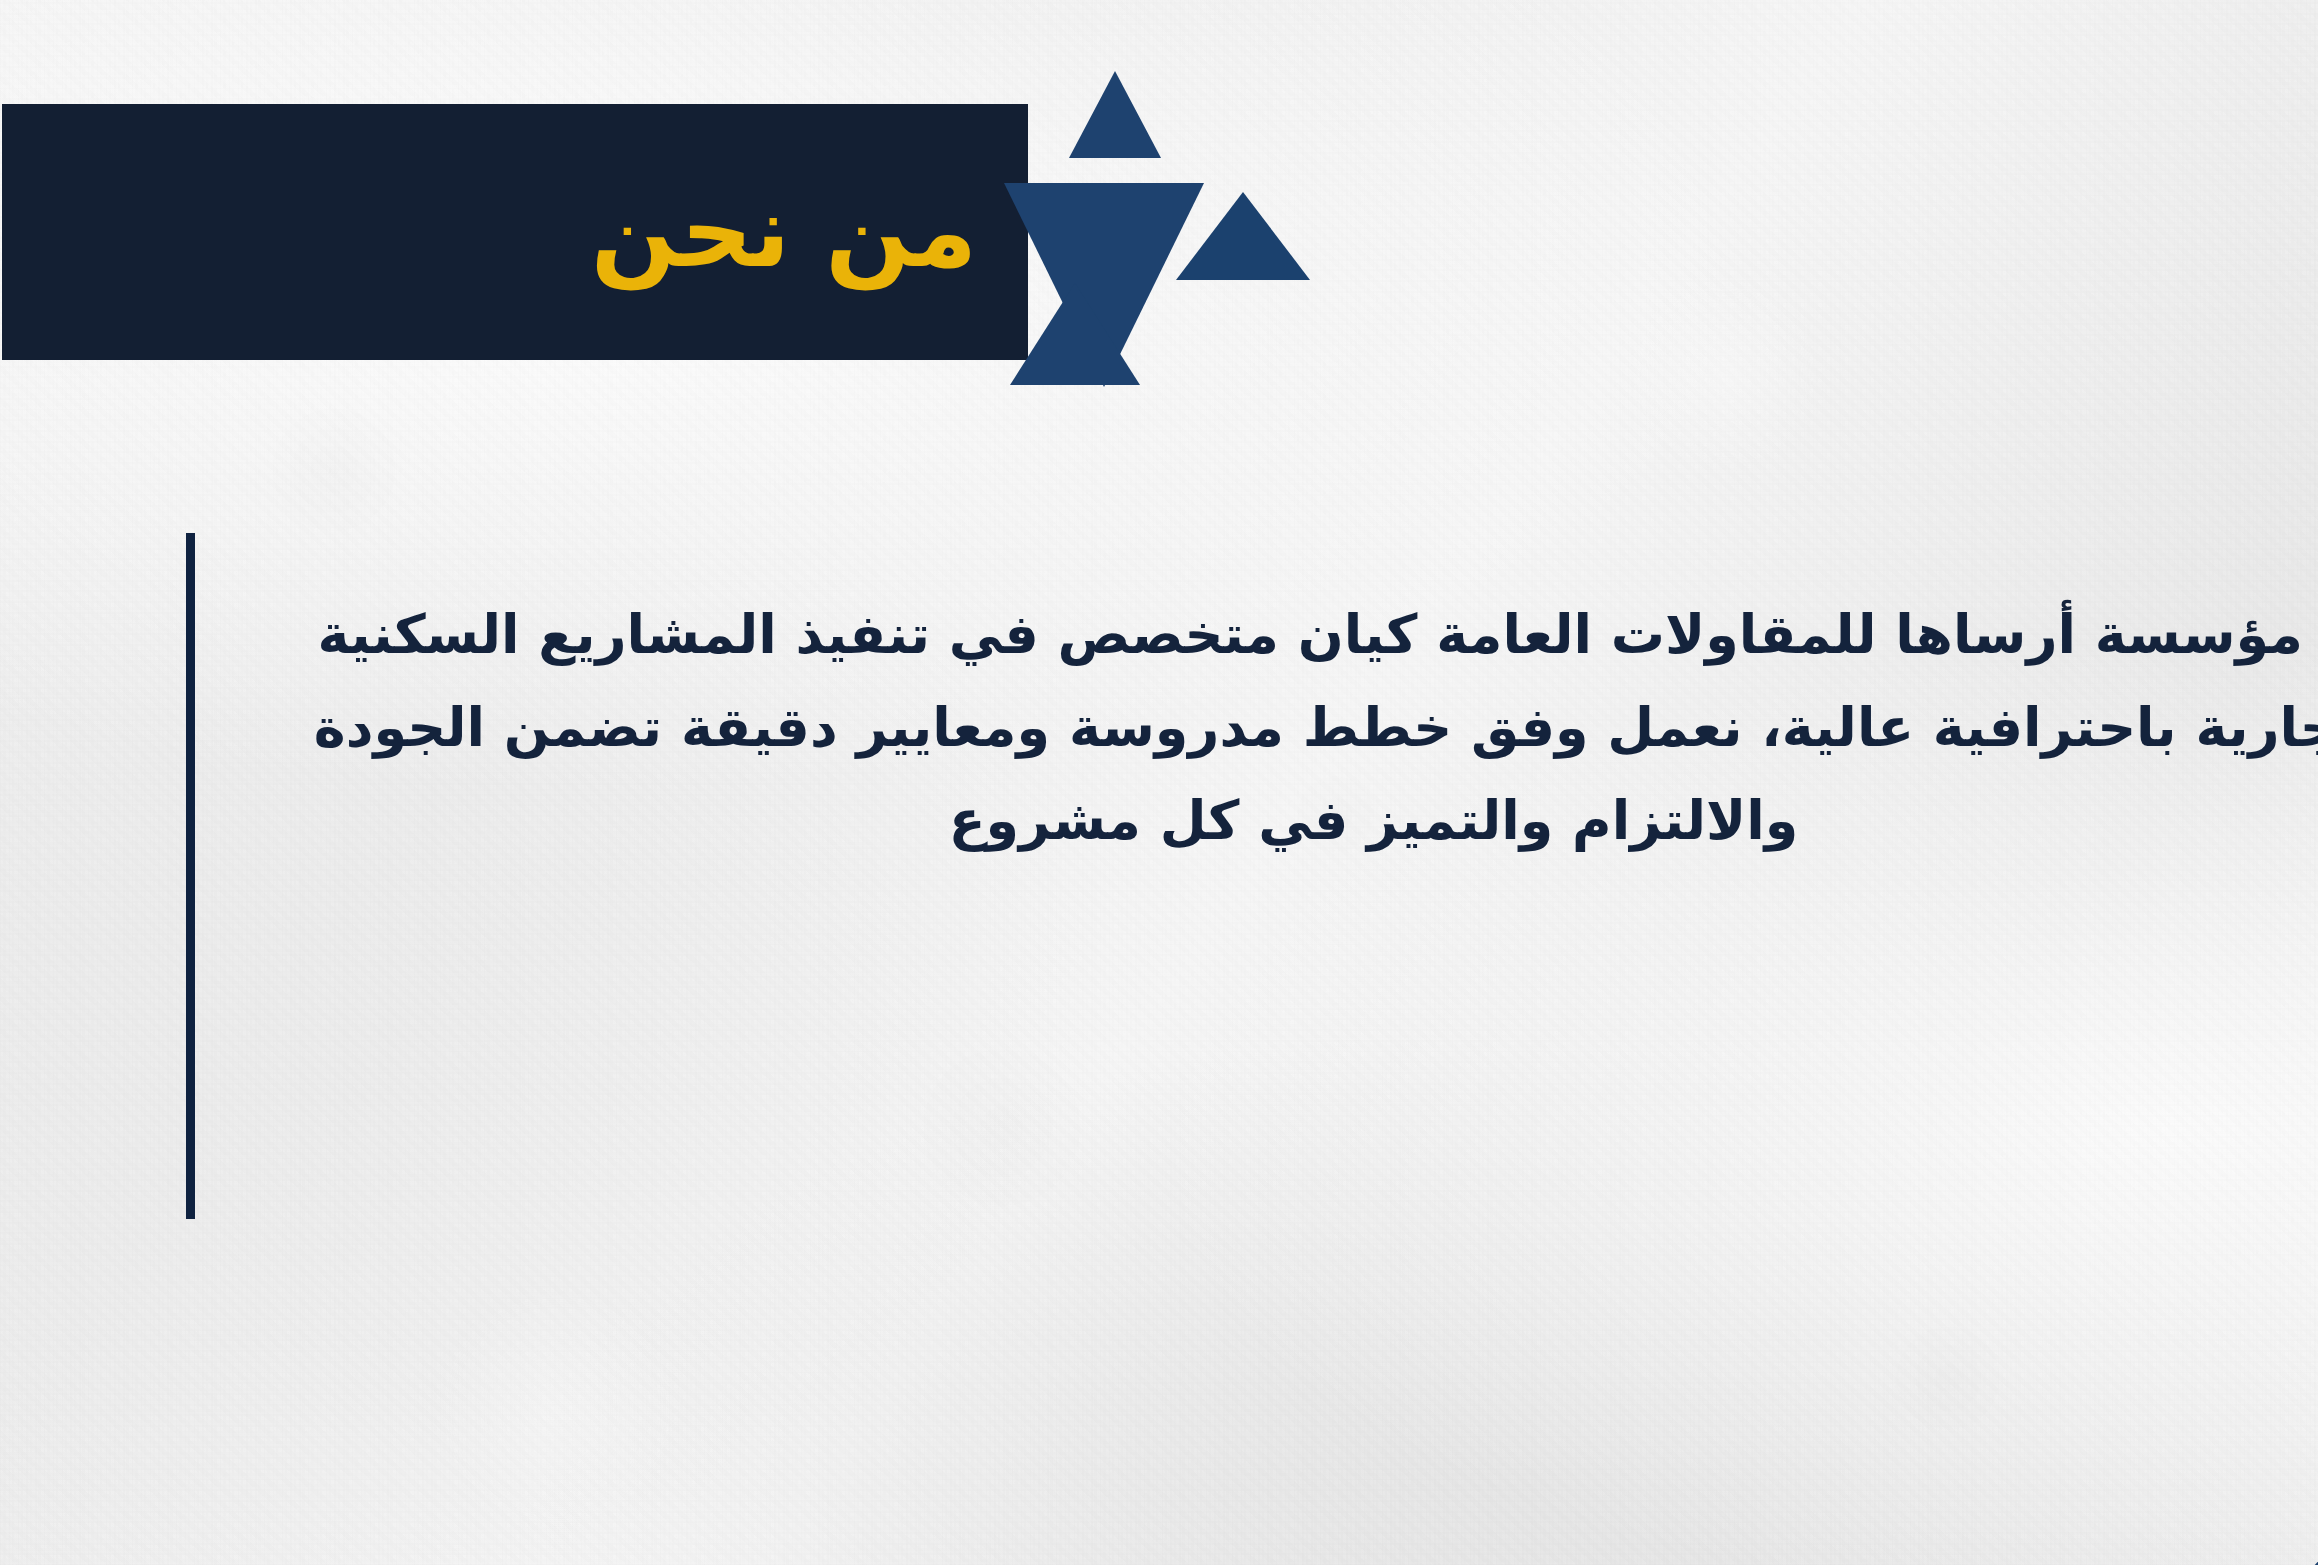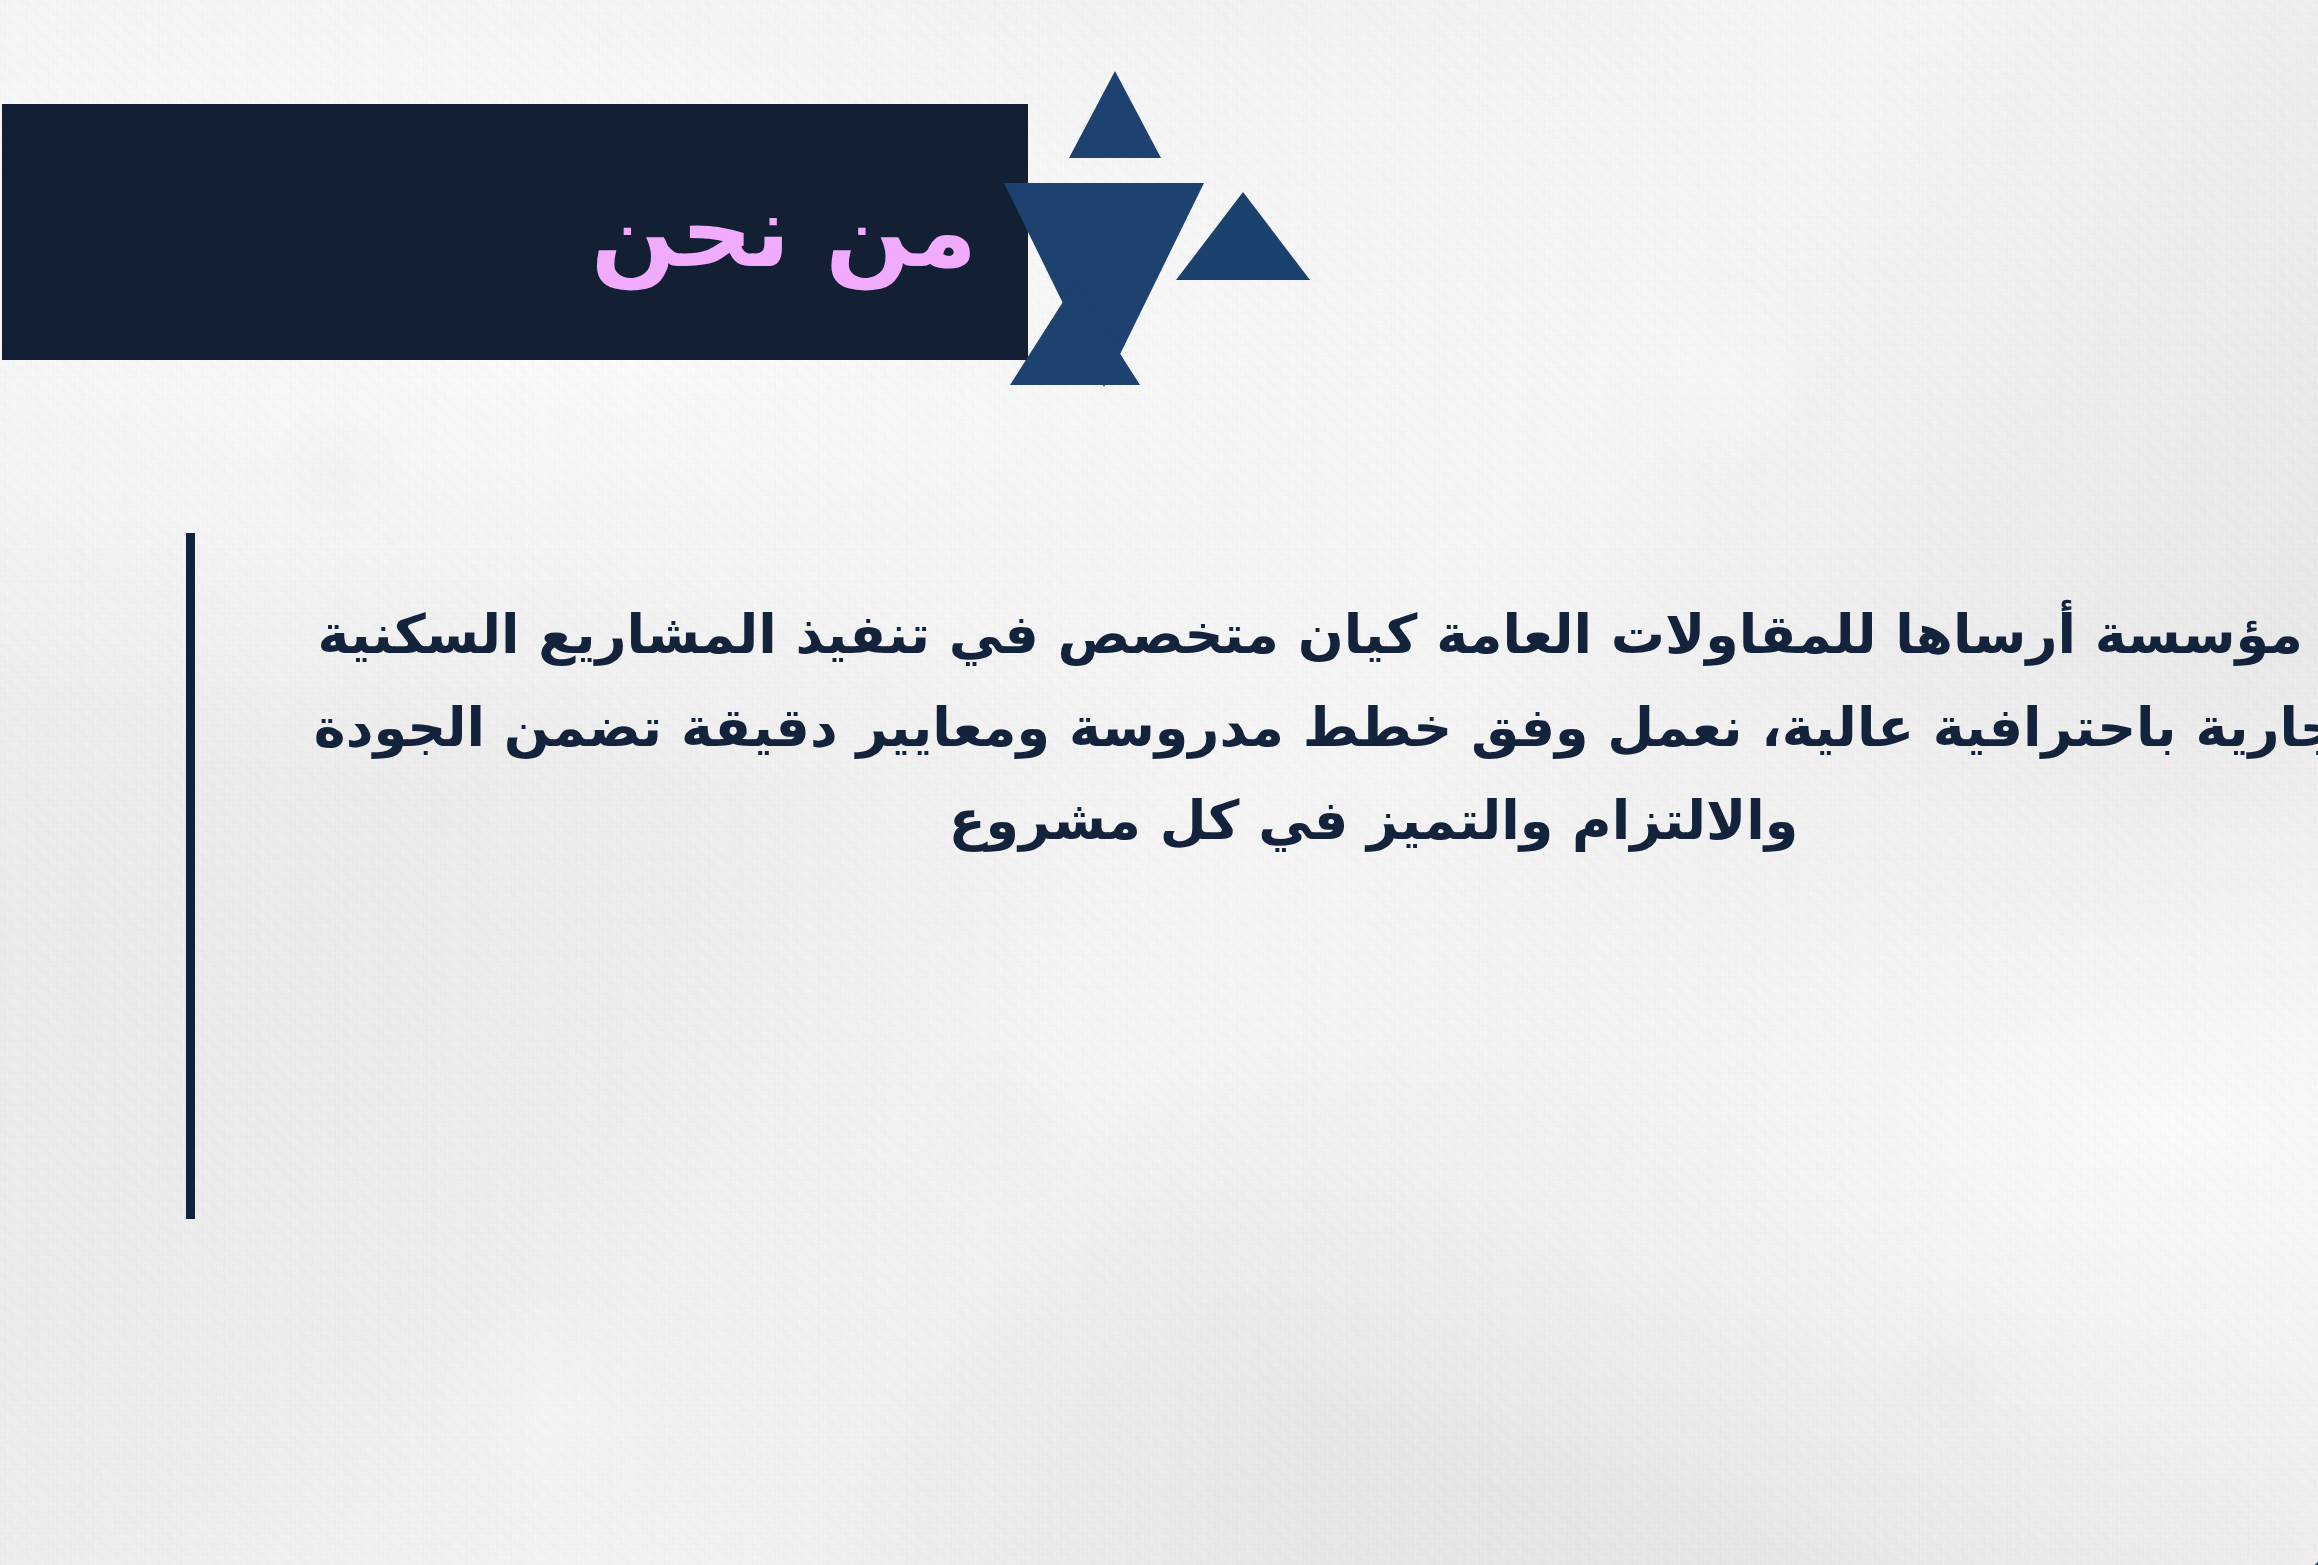--- a/index.html
+++ b/index.html
@@ -65,21 +65,21 @@
   }
   .header-title {
     position: absolute;
     left: 0;
     top: 0;
     width: 100%;
     height: 100%;
     display: flex;
     align-items: center;
     justify-content: center;
-    color: #f0abfc;
+    color: #eab308;
     font-size: 100px;
     font-weight: 700;
     line-height: 1;
     direction: rtl;
     letter-spacing: 0;
     padding-left: 538px;
     box-sizing: border-box;
   }
 
   

